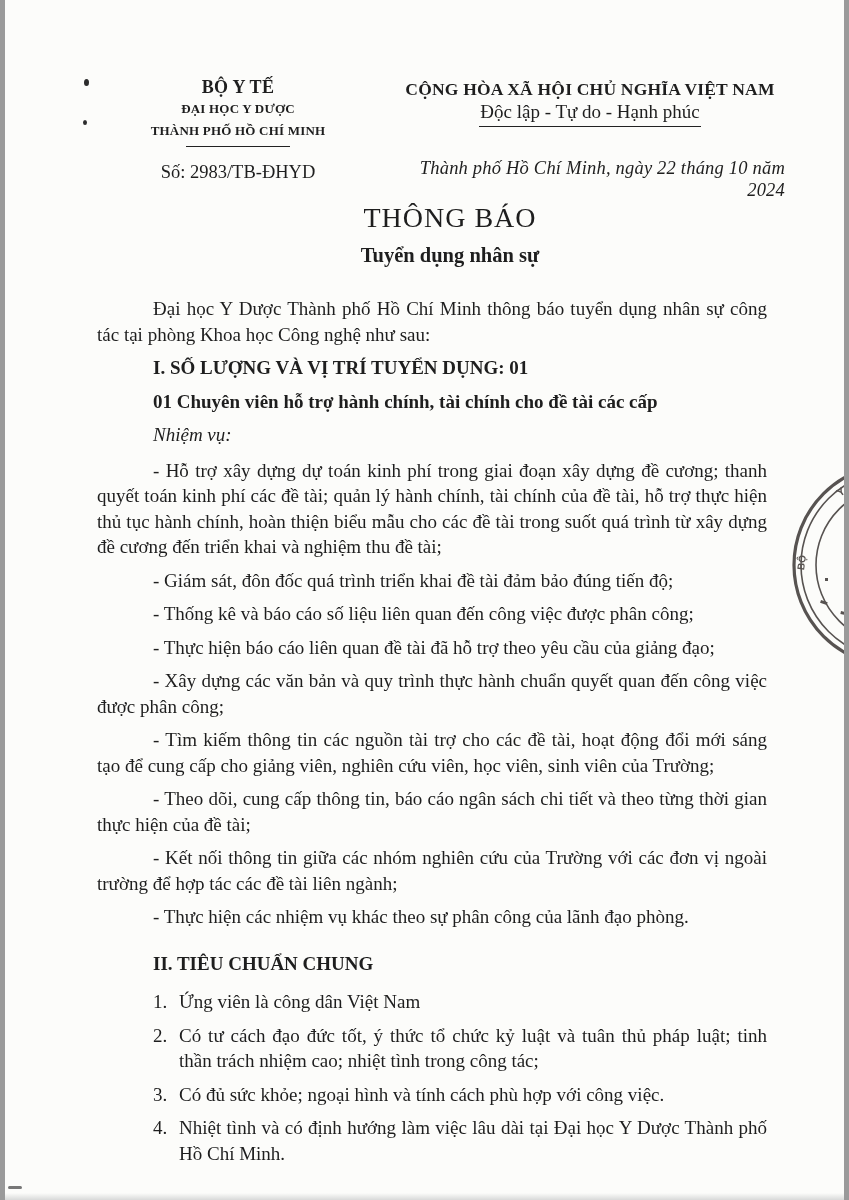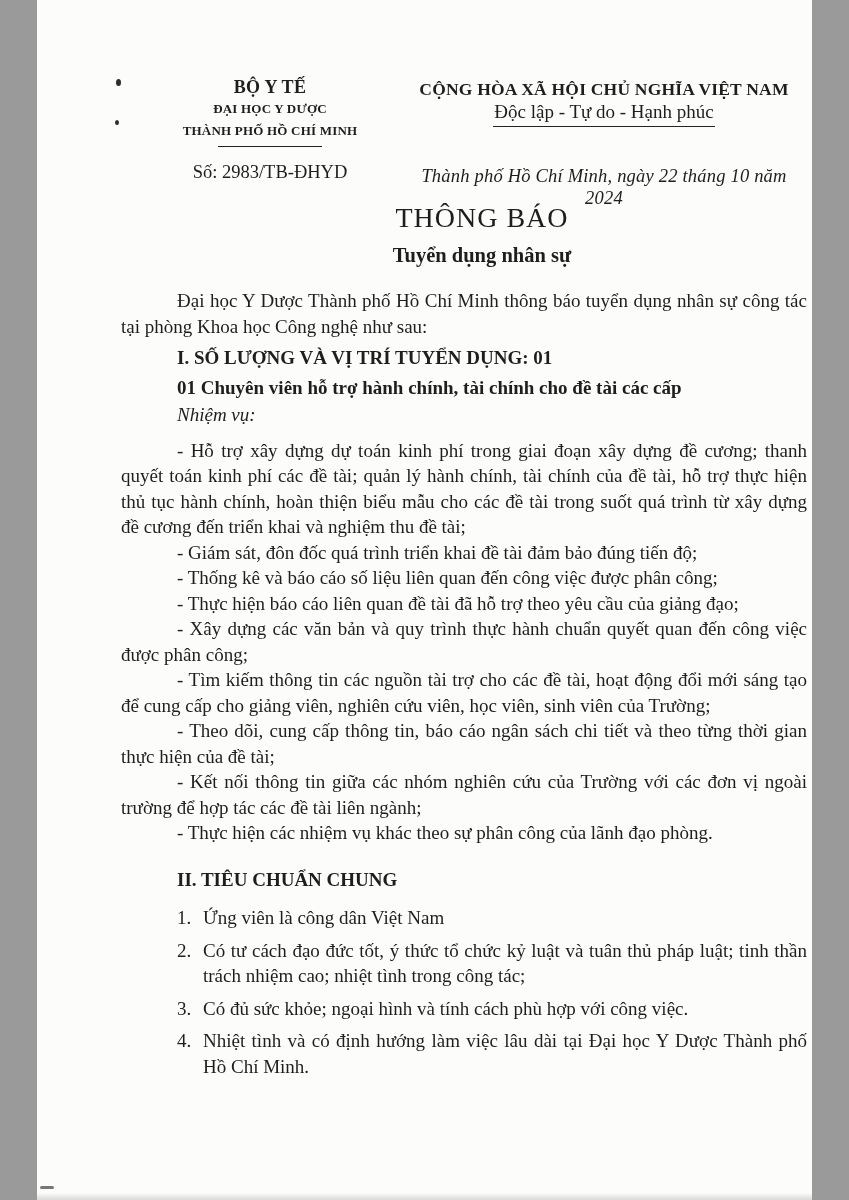--- a/index.html
+++ b/index.html
@@ -1,57 +1,57 @@
 <!DOCTYPE html>
 <html><head>
 <meta charset="utf-8">
 <style>
   html,body{margin:0;padding:0;background:#9a9a9a;}
   .page{
     position:relative;
-    width:775px;height:1200px;
+    width:839px;height:1200px;
     margin:0 auto;
     background:#fcfcfa;
     overflow:hidden;
     font-family:"Liberation Serif","DejaVu Serif",serif;
     color:#1e1e1e;
   }
   
   .hdr-left{
     position:absolute;top:76px;left:83px;width:300px;
     text-align:center;line-height:22px;
   }
   .hdr-left .l1{font-size:18px;font-weight:bold;letter-spacing:.3px;}
   .hdr-left .l2,.hdr-left .l3{font-size:13px;font-weight:bold;letter-spacing:.2px;}
   .hdr-rule-left{
     width:104px;height:0;border-bottom:1.6px solid #222;
     margin:4px auto 0 auto;
   }
   .doc-number{font-size:18.5px;margin-top:14px;}
   .hdr-right{
-    position:absolute;top:78px;left:372px;width:390px;
+    position:absolute;top:78px;left:390px;width:390px;
     text-align:center;line-height:22px;
   }
   .hdr-right .n1{font-size:17.5px;font-weight:bold;letter-spacing:.2px;}
   .hdr-right .n2{font-size:19px;font-weight:normal;margin-top:1px;}
   .hdr-rule-right{
     width:222px;height:0;border-bottom:1.6px solid #222;
     margin:3px auto 0 auto;
   }
-  .place-date{font-size:18.5px;font-style:italic;margin-top:38px;letter-spacing:.2px;}
+  .place-date{font-size:18.5px;font-style:italic;margin-top:30px;letter-spacing:.2px;text-align:right;}
   
   .title-block{position:absolute;top:202px;left:41px;width:808px;text-align:center;}
   .notice-title{font-size:28px;font-weight:normal;letter-spacing:1px;line-height:32px;}
   .notice-subtitle{font-size:20.5px;font-weight:bold;line-height:26px;margin-top:8px;}
   
   .content{
     position:absolute;top:288px;left:84px;width:686px;
     font-size:19px;line-height:25.5px;
   }
-  .content p{margin:0;}
+  .content p{margin:8px;}
   .p-indent{text-indent:56px;text-align:justify;}
   .sec-heading{font-weight:bold;text-indent:56px;margin-top:6px !important;margin-bottom:4px !important;}
   .position-title{font-weight:bold;text-indent:56px;margin-bottom:2px !important;}
   .duties-label{font-style:italic;text-indent:56px;margin-bottom:10px !important;}
   .sec2-heading{font-weight:bold;text-indent:56px;margin-top:21px !important;margin-bottom:13px !important;}
   .req-item{position:relative;padding-left:82px;text-align:justify;margin-bottom:7px !important;}
   .req-num{position:absolute;left:56px;top:0;}
   
   .stamp{position:absolute;left:776px;top:450px;opacity:.9;}
   

